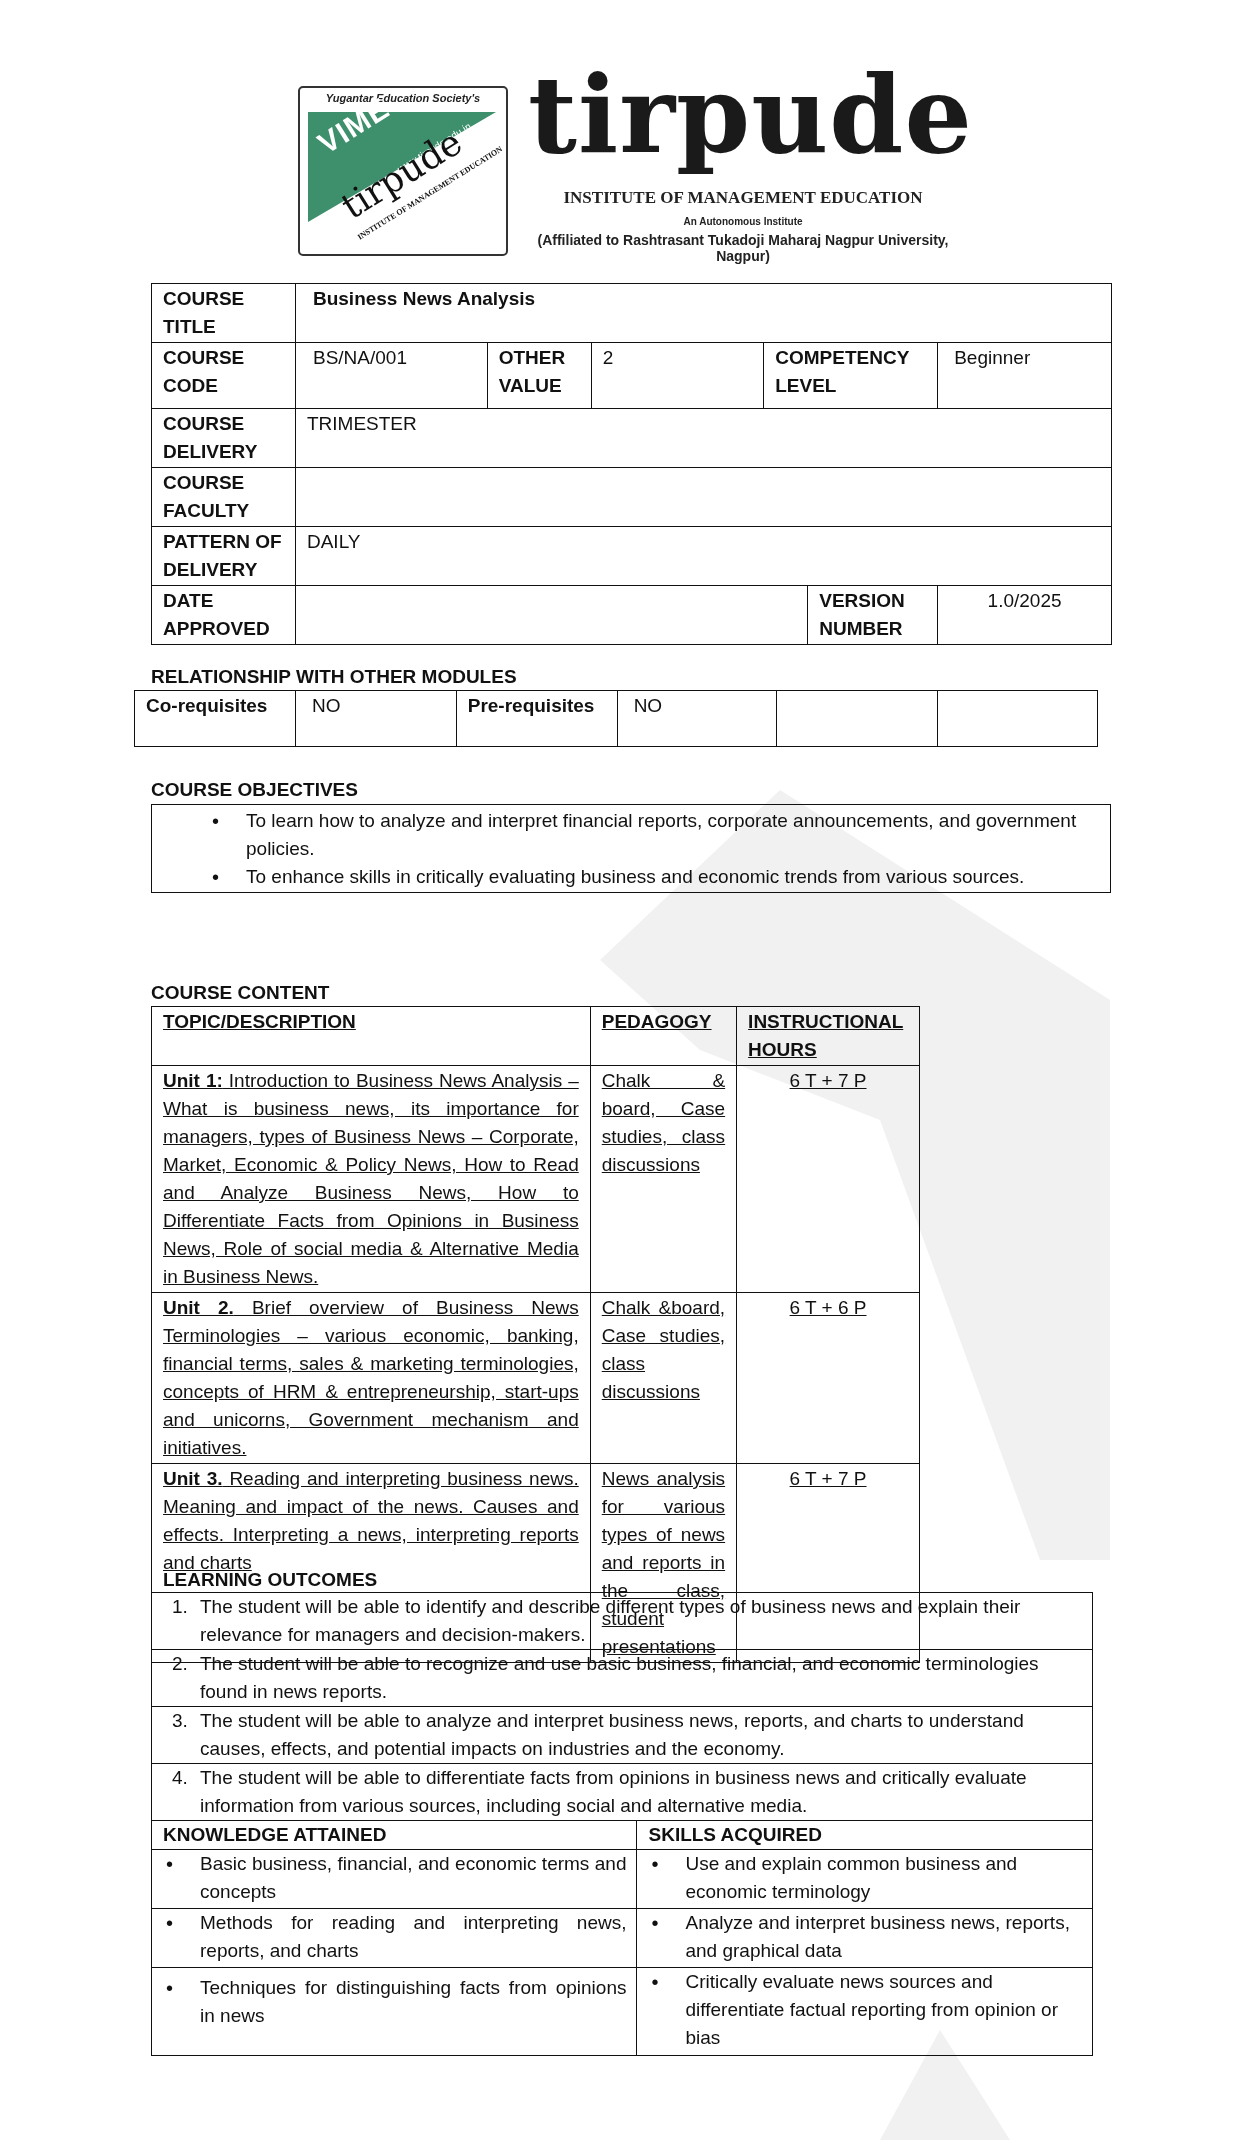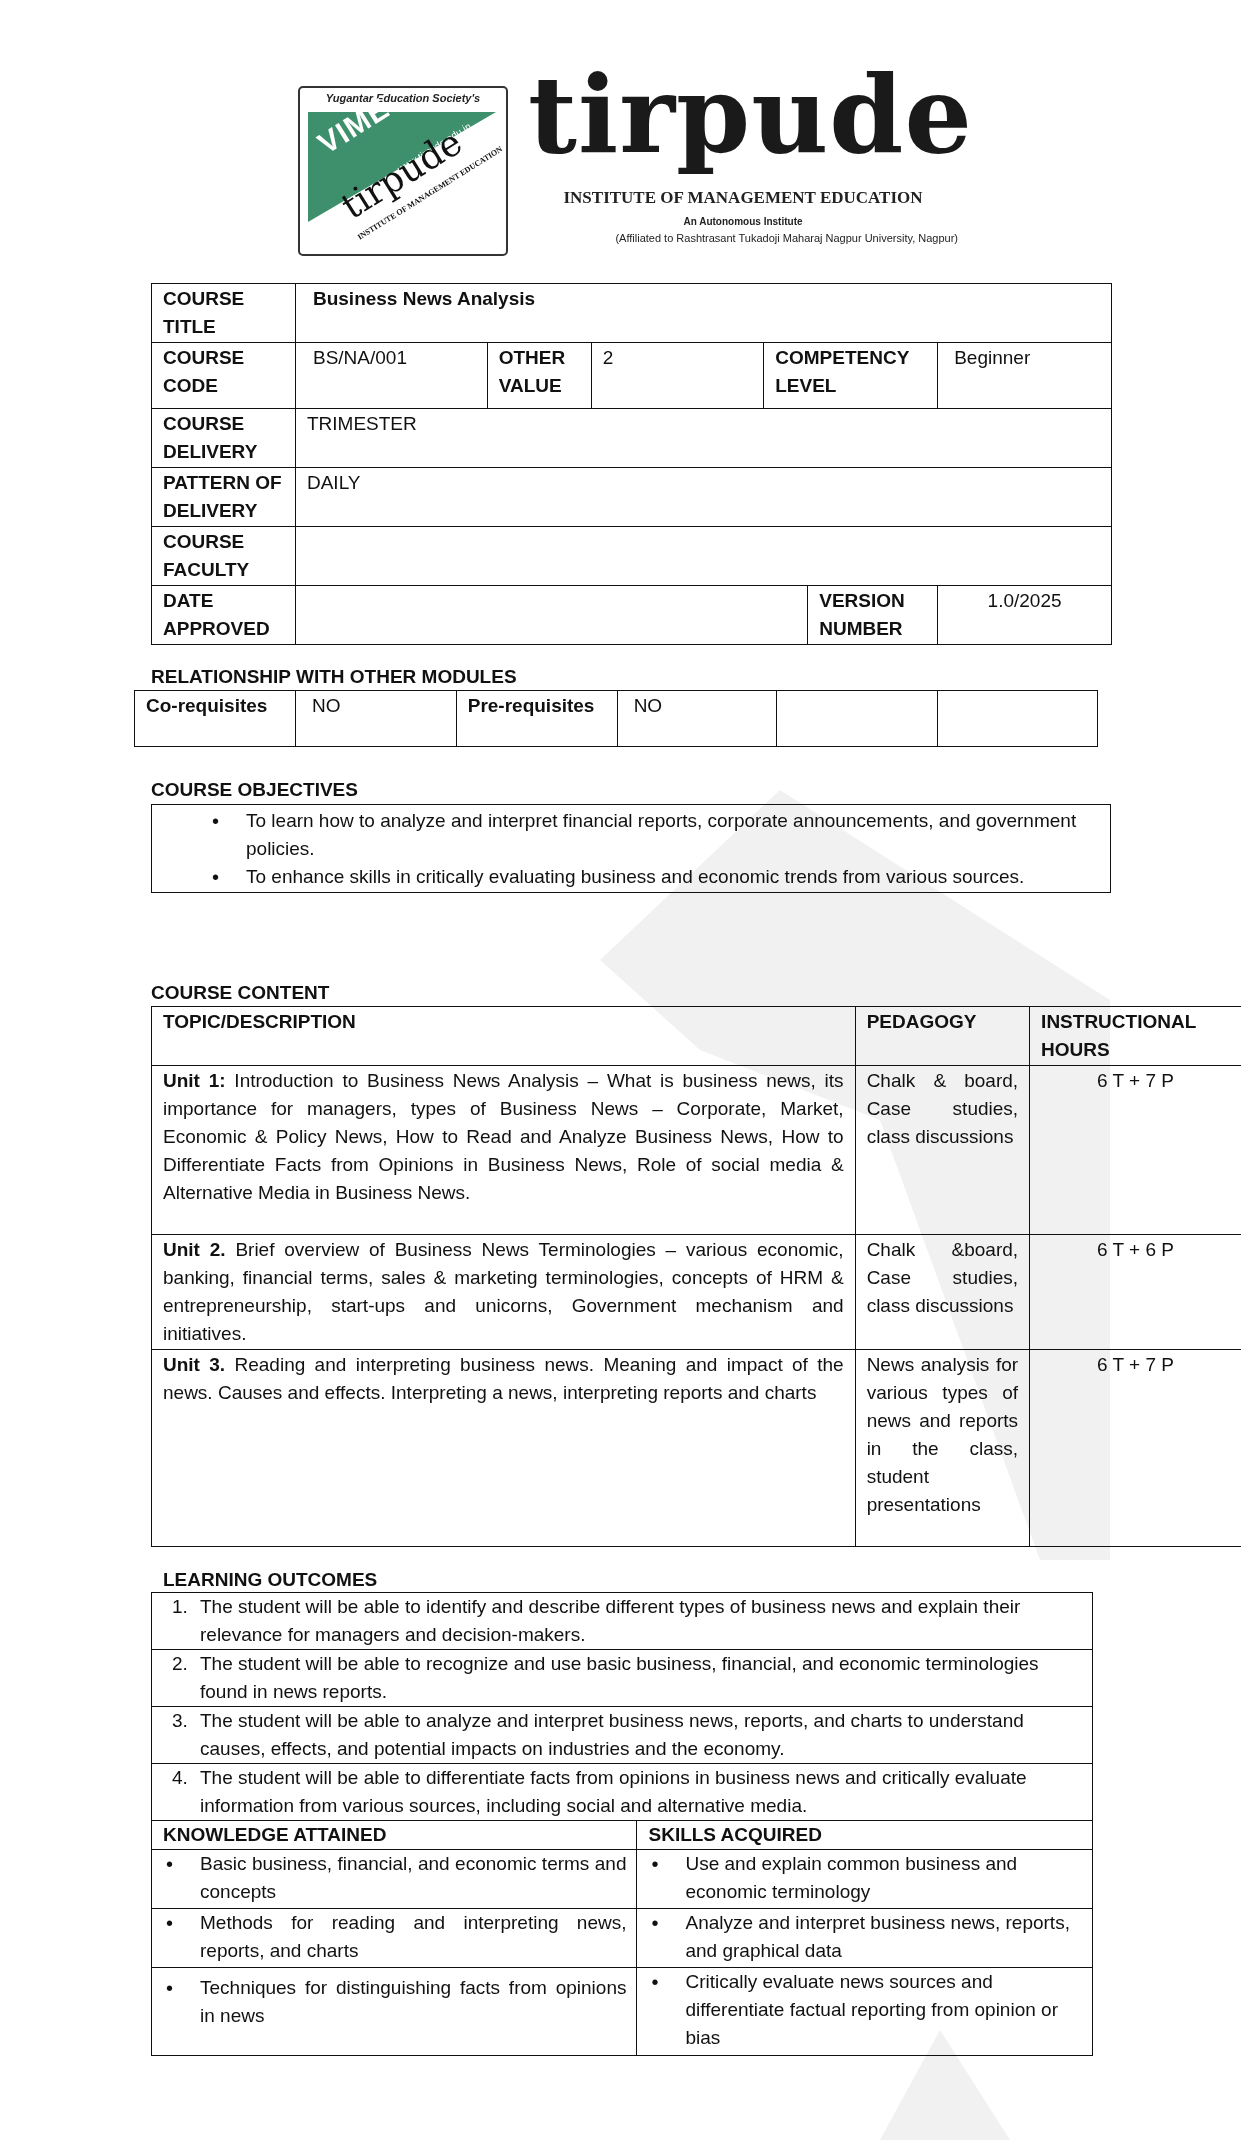--- a/index.html
+++ b/index.html
@@ -13,21 +13,21 @@
   .logo-society { position: absolute; left: 0; right: 0; top: 4px; text-align: center; font-size: 11px; font-style: italic; font-weight: bold; color: #222; }
   .logo-tri { position: absolute; left: 8px; top: 24px; width: 188px; height: 110px; }
   .logo-vime { position: absolute; left: 12px; top: 44px; font-size: 30px; font-weight: bold; color: #fff; transform: rotate(-32deg); transform-origin: left top; letter-spacing: 1px; }
   .logo-url { position: absolute; left: 92px; top: 54px; font-size: 10px; color: #fff; transform: rotate(-32deg); }
   .logo-tirpude { position: absolute; left: 34px; top: 104px; font-family: "DejaVu Serif", serif; font-size: 36px; color: #111; transform: rotate(-32deg); transform-origin: left top; }
   .logo-ime { position: absolute; left: 56px; top: 146px; font-family: "Liberation Serif", serif; font-size: 8px; font-weight: bold; color: #111; transform: rotate(-32deg); transform-origin: left top; white-space: nowrap; }
 
   .brand-title { left: 528px; top: 60px; font-family: "DejaVu Serif", serif; font-weight: bold; font-size: 106px; line-height: 110px; letter-spacing: 1px; color: #1a1a1a; }
   .brand-sub { left: 528px; top: 188px; width: 430px; text-align: center; font-family: "Liberation Serif", serif; font-weight: bold; font-size: 17px; color: #222; }
   .brand-auto { left: 528px; top: 216px; width: 430px; text-align: center; font-family: "Liberation Sans", sans-serif; font-weight: bold; font-size: 10px; color: #222; }
-  .brand-aff { left: 528px; top: 232px; width: 430px; text-align: right; font-family: "Liberation Sans", sans-serif; font-weight: normal; font-size: 11px; color: #222; }
+  .brand-aff { left: 528px; top: 232px; width: 430px; text-align: center; font-family: "Liberation Sans", sans-serif; font-weight: bold; font-size: 14px; color: #222; }
 
   table { border-collapse: collapse; }
   td, th { border: 1.5px solid #111; vertical-align: top; font-size: 19px; line-height: 28px; padding: 1px 11px; text-align: left; font-weight: normal; }
   .b { font-weight: bold; }
   .section-title { font-size: 19px; font-weight: bold; line-height: 22px; }
   .just { text-align: justify; }
   .center { text-align: center; }
 
   ul.bul { margin: 0; padding: 0; list-style: none; }
   ul.bul li { position: relative; padding-left: 48px; }
@@ -77,26 +77,26 @@
     <td class="b">OTHER VALUE</td>
     <td>2</td>
     <td colspan="2" class="b">COMPETENCY LEVEL</td>
     <td style="padding-left:16px">Beginner</td>
   </tr>
   <tr style="height:57px">
     <td class="b">COURSE DELIVERY</td>
     <td colspan="6">TRIMESTER</td>
   </tr>
   <tr style="height:57px">
+    <td class="b">COURSE FACULTY</td>
+    <td colspan="6"></td>
+  </tr>
+  <tr style="height:57px">
     <td class="b">PATTERN OF DELIVERY</td>
     <td colspan="6">DAILY</td>
-  </tr>
-  <tr style="height:57px">
-    <td class="b">COURSE FACULTY</td>
-    <td colspan="6"></td>
   </tr>
   <tr style="height:57px">
     <td class="b">DATE APPROVED</td>
     <td colspan="4"></td>
     <td class="b">VERSION NUMBER</td>
     <td class="center">1.0/2025</td>
   </tr>
 </tbody>
   </table>
 
@@ -124,21 +124,21 @@
 
 <div class="abs section-title" style="left:151px; top:779px;">COURSE OBJECTIVES</div>
 <div class="abs" style="left:151px; top:804px; width:958px; border:1.5px solid #111; padding:2px 0 1px 0; font-size:19px; line-height:28px;">
   <ul class="bul" style="padding-left:46px;">
     <li>To learn how to analyze and interpret financial reports, corporate announcements, and government policies.</li>
     <li>To enhance skills in critically evaluating business and economic trends from various sources.</li>
   </ul>
 </div>
 
 <div class="abs section-title" style="left:151px; top:982px;">COURSE CONTENT</div>
-<table class="abs" style="left:151px; top:1006px; width:1091px;">
+<table class="abs" style="left:151px; top:1006px; width:769px;text-decoration:underline;">
   <colgroup>
       <col style="width:621px">
       <col style="width:154px">
       <col style="width:187px">
     </colgroup>
   <tbody>
       <tr style="height:57px">
     <th class="b">TOPIC/DESCRIPTION</th>
     <th class="b">PEDAGOGY</th>
     <th class="b">INSTRUCTIONAL HOURS</th>

